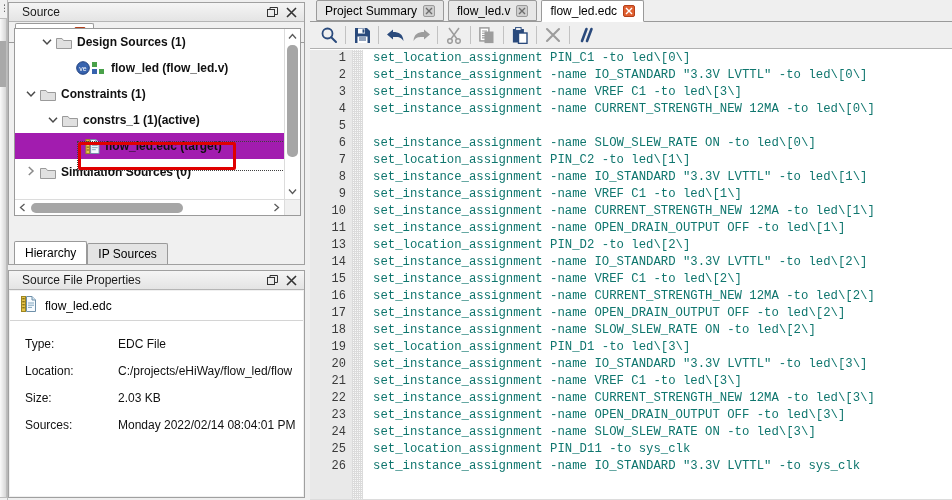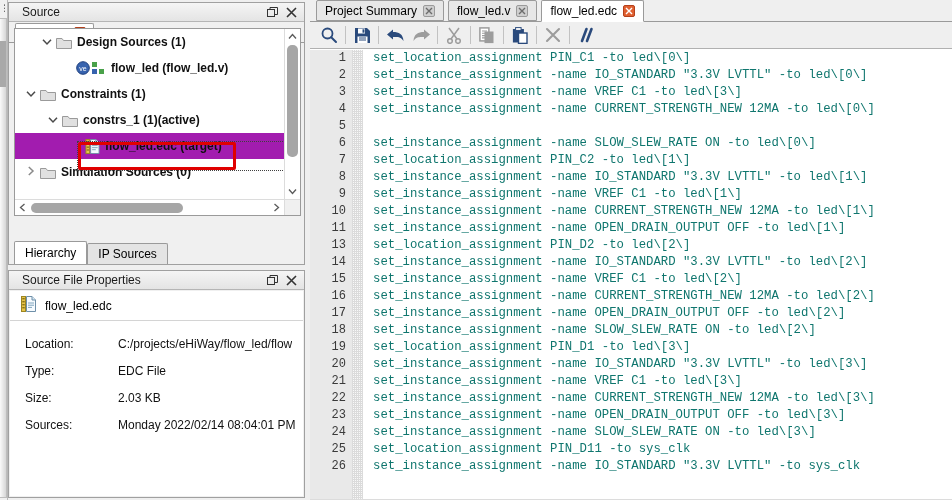--- a/index.html
+++ b/index.html
@@ -443,26 +443,26 @@
             <rect x="1.3" y="11" width="2.4" height="1.4" fill="#8a7418"></rect>
             <path d="M5.5,0.5 L11,0.5 L14.5,4 L14.5,15.5 L5.5,15.5 Z" fill="#f6fbff" stroke="#6e8fa8"></path>
             <path d="M11,0.5 L11,4 L14.5,4" fill="#d7e8f4" stroke="#6e8fa8"></path>
             <path d="M7,7 H13 M7,9.2 H13 M7,11.4 H11" stroke="#7fa4bd" stroke-width="1"></path>
           </svg>
         </span>
         <span>flow_led.edc</span>
       </div>
       <div class="props-table" id="props-rows">
           <div class="prow">
+            <span class="pkey">Type:</span>
+            <span class="pval">EDC File</span>
+          </div>
+          <div class="prow">
             <span class="pkey">Location:</span>
             <span class="pval">C:/projects/eHiWay/flow_led/flow</span>
-          </div>
-          <div class="prow">
-            <span class="pkey">Type:</span>
-            <span class="pval">EDC File</span>
           </div>
           <div class="prow">
             <span class="pkey">Size:</span>
             <span class="pval">2.03 KB</span>
           </div>
           <div class="prow">
             <span class="pkey">Sources:</span>
             <span class="pval">Monday 2022/02/14 08:04:01 PM</span>
           </div>
         </div>

